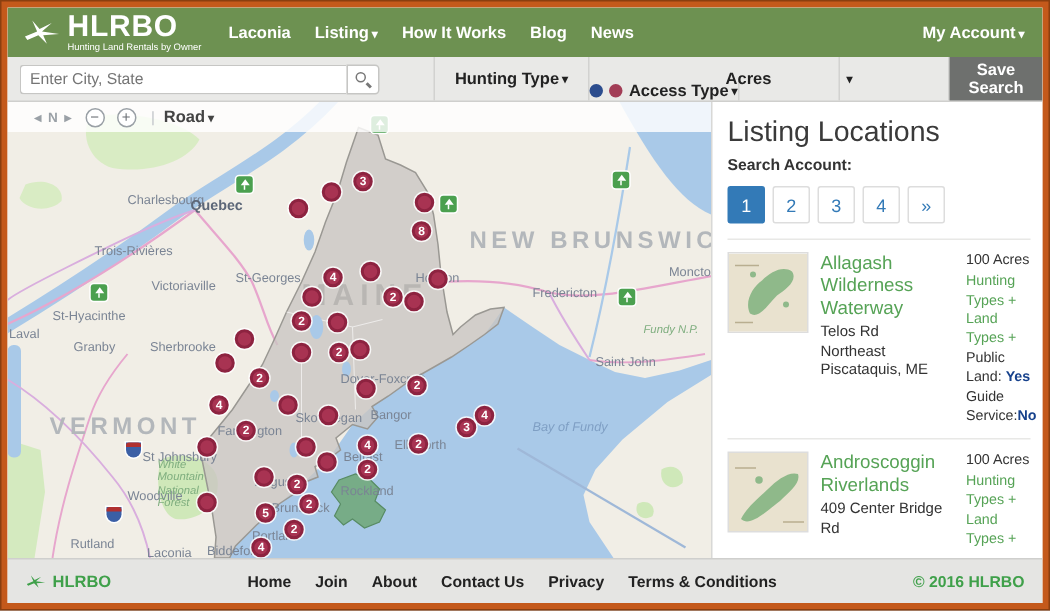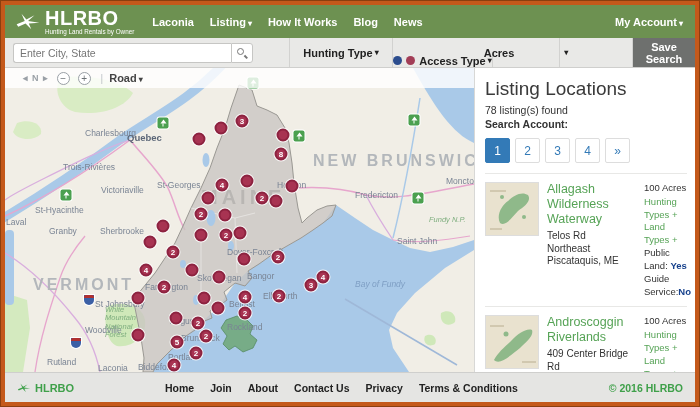--- a/index.html
+++ b/index.html
@@ -300,21 +300,20 @@
         <div class="zoombtn">+</div>
         <span class="ctrl-div">|</span>
         <div class="road">
           <span>Road</span><span class="caret">▾</span>
         </div>
       </div>
     </div>
 
     <div class="panel">
       <div class="panel-title">Listing Locations</div>
-      <div class="panel-count">78 listing(s) found</div>
       <div class="panel-criteria">Search Account:</div>
       <div class="pager">
             <div class="pbtn active">1</div>
             <div class="pbtn">2</div>
             <div class="pbtn">3</div>
             <div class="pbtn">4</div>
             <div class="pbtn">»</div>
           </div>
 
       <div class="listing">

